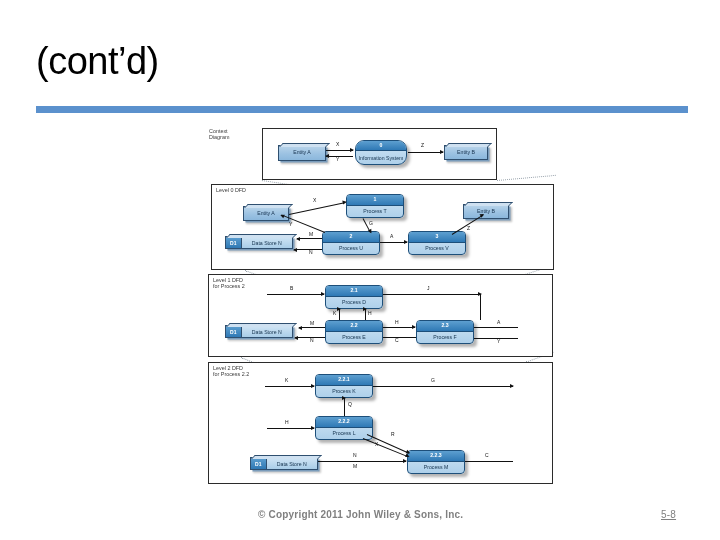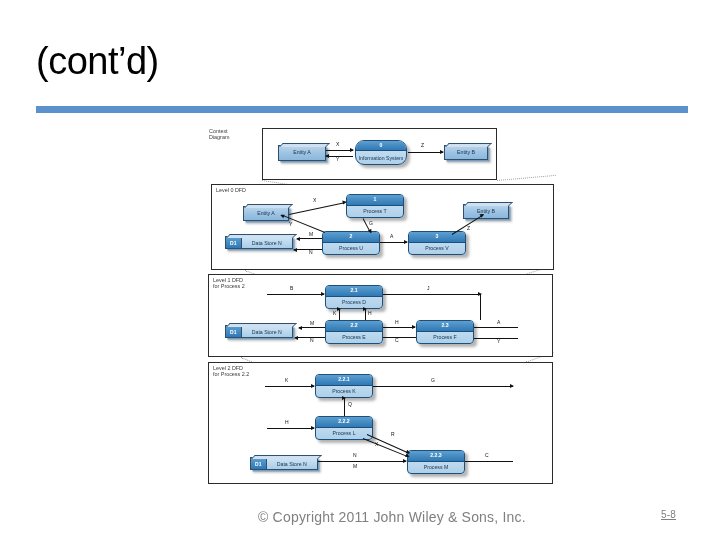--- a/index.html
+++ b/index.html
@@ -14,21 +14,21 @@
     font-size:38px;line-height:46px;color:#000000;
     font-weight:400;letter-spacing:-0.5px;
   }
   #title-rule{
     position:absolute;left:36px;top:106px;width:652px;height:7px;
     background:#5b91cd;
   }
   
   #footer-copyright{
     position:absolute;left:258px;top:509px;
-    font-size:14px;color:#808080;letter-spacing:0.2px;
+    font-size:10px;color:#808080;letter-spacing:0.2px;font-weight:bold;
   }
   #footer-pageno{
     position:absolute;left:661px;top:509px;
     font-size:10px;color:#808080;letter-spacing:0.2px;text-decoration:underline;
   }
   
   #figure{
     position:absolute;left:205px;top:122px;width:352px;height:368px;
   }
   .panel{

